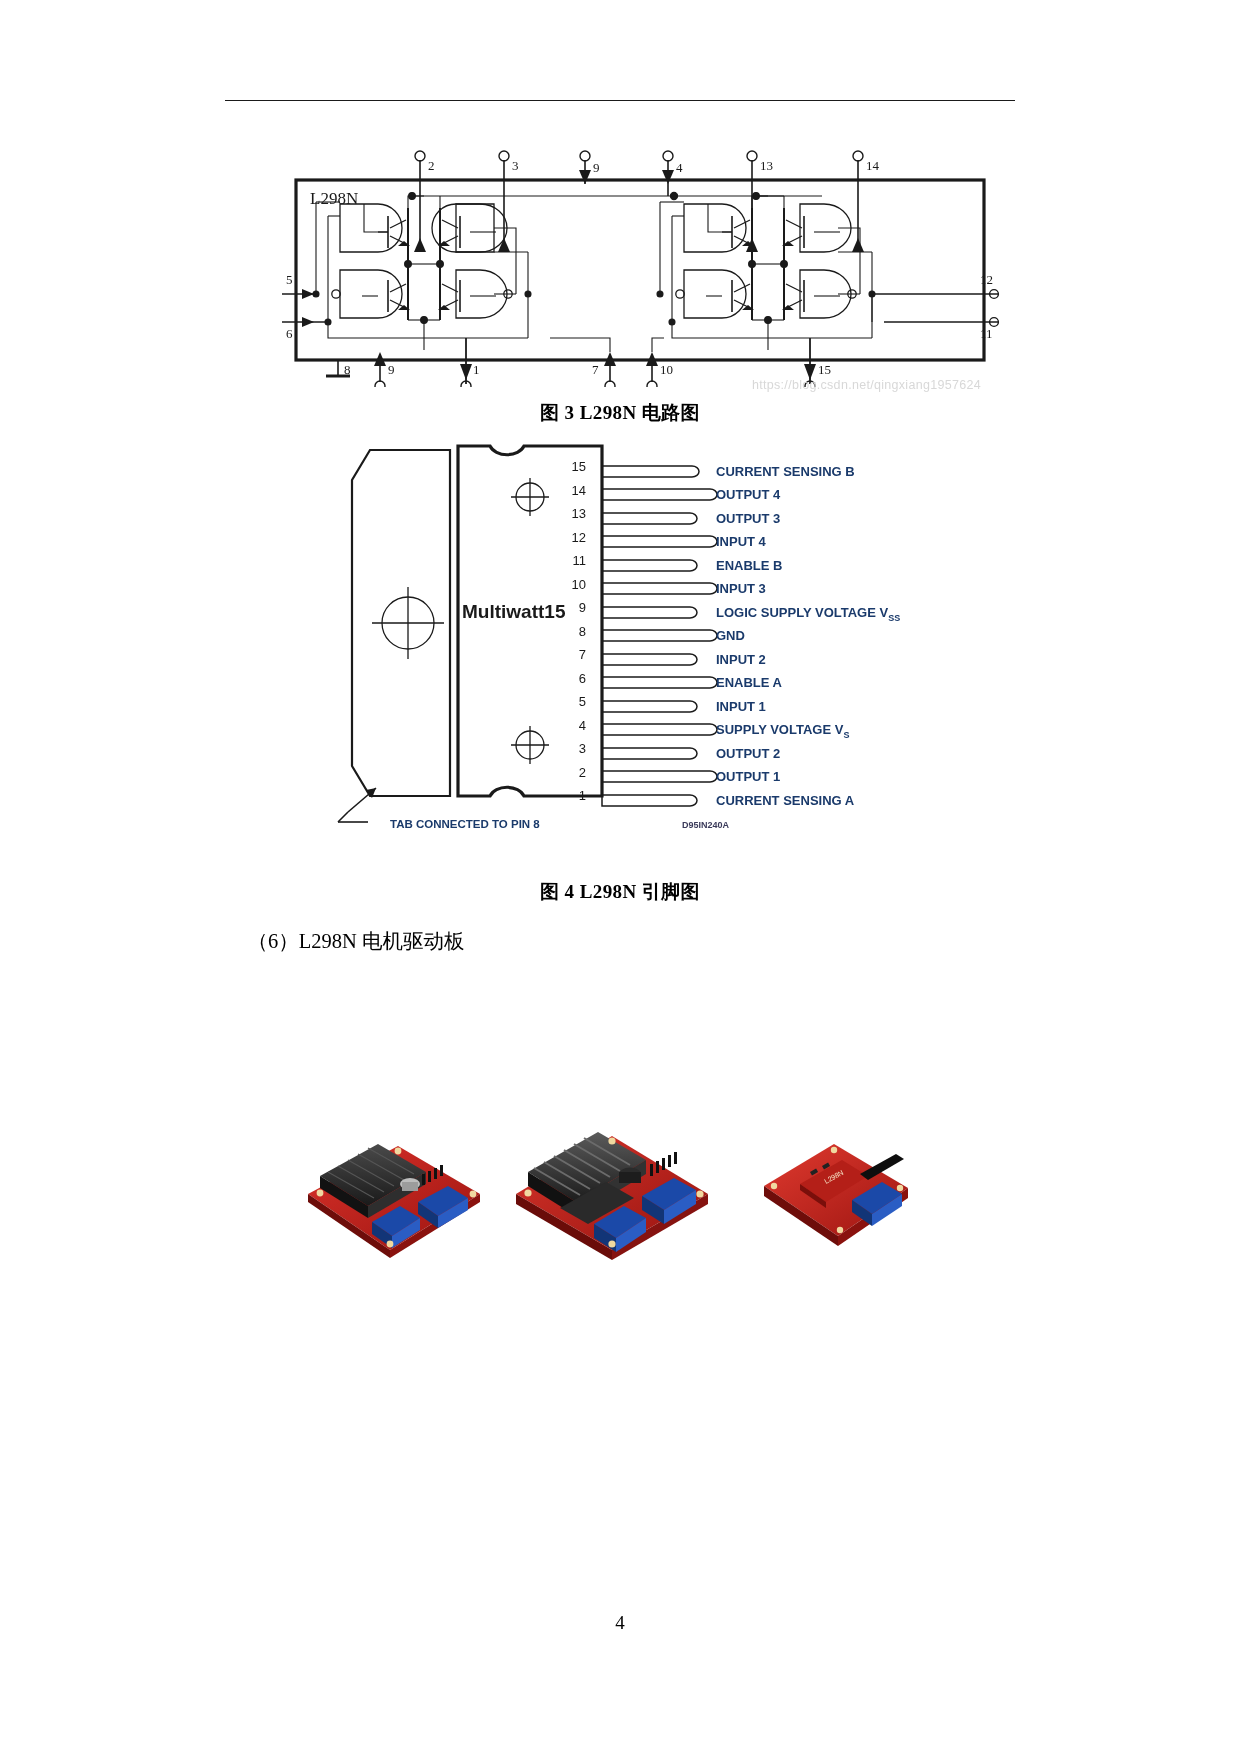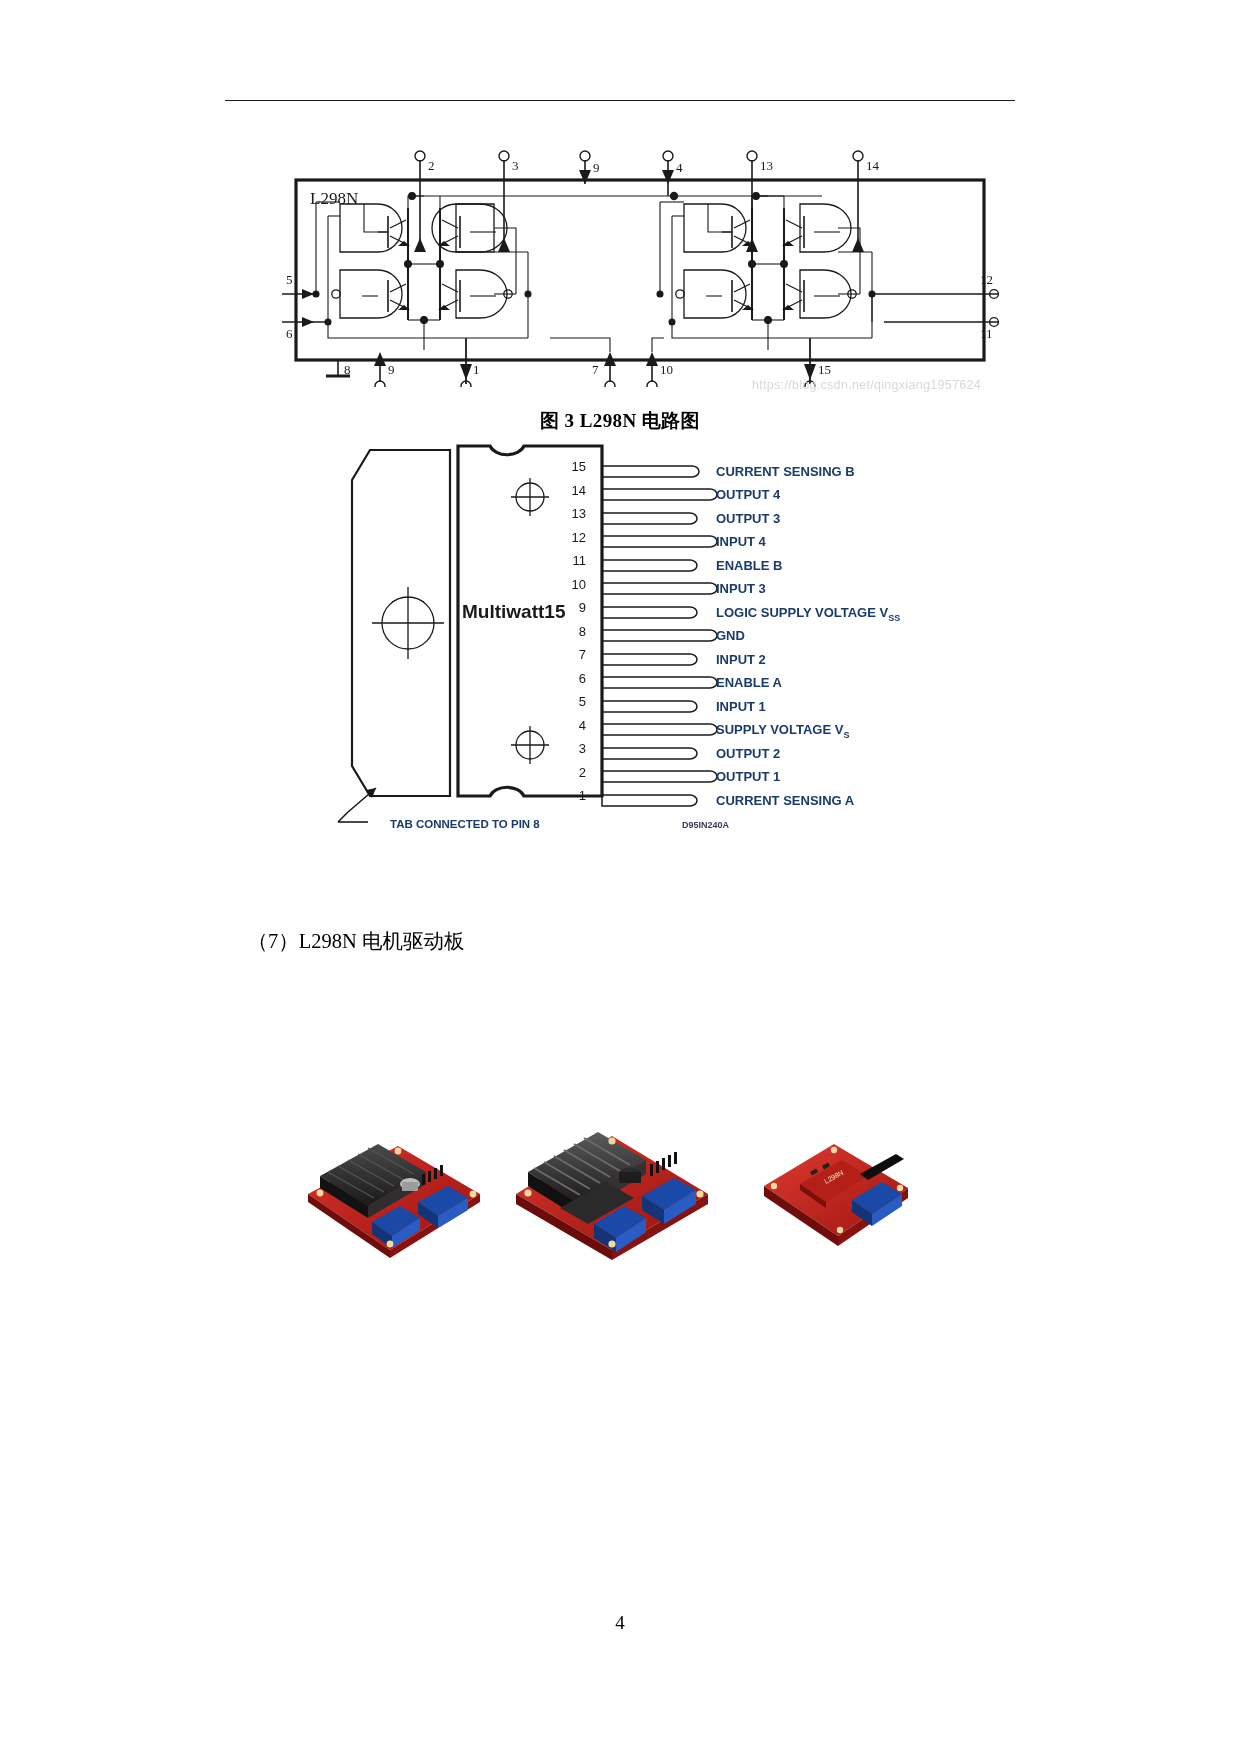--- a/index.html
+++ b/index.html
@@ -18,21 +18,21 @@
     border-top:1.6px solid #1a1a1a;
   }
 
   
   .fig3-wrap { position:absolute; left:280px; top:142px; width:720px; height:245px; }
   .fig3-svg { display:block; }
 
   .fig-caption {
     position:absolute; width:100%; text-align:center;
     font-family:"Liberation Serif", serif;
-    font-size:19px; font-weight:600; letter-spacing:.4px;margin-top:8px;
+    font-size:19px; font-weight:600; letter-spacing:.4px;
   }
   #cap3 { top:400px; }
   #cap4 { top:879px; }
   #cap5 { top:1294px; }
 
   
   .fig4-wrap { position:absolute; left:330px; top:440px; width:620px; height:420px; }
 
   
   .body-block { position:absolute; left:225px; width:790px;
@@ -395,22 +395,23 @@
             <text x="386" y="365" font-size="13" font-weight="bold" fill="#1a3a6b">CURRENT SENSING A</text>
           </g>
         </g>
       </g>
 
       <text x="60" y="388" font-family="'Liberation Sans', sans-serif" font-size="11.5" font-weight="bold" fill="#1a3a6b">TAB CONNECTED TO PIN 8</text>
       <text x="352" y="388" font-family="'Liberation Sans', sans-serif" font-size="9" font-weight="bold" fill="#3a3a5a">D95IN240A</text>
     </svg>
   </div>
 
-
-  <div class="body-block indent1" id="para-head">（7）L298N 电机驱动板</div>
+  <div class="fig-caption" id="cap4">图 4 L298N 引脚图</div>
+
+  <div class="body-block indent1" id="para-head">（6）L298N 电机驱动板</div>
 
   <div class="fig5-wrap">
 
     <svg class="board" style="left:0px; top:8px;" width="200" height="175" viewBox="0 0 200 175">
       <defs>
         <linearGradient id="pcbA" x1="0" y1="0" x2="1" y2="1">
           <stop offset="0" stop-color="#d9312a"></stop>
             <stop offset="1" stop-color="#9b1410"></stop>
         </linearGradient>
         <linearGradient id="hsA" x1="0" y1="0" x2="0" y2="1">

